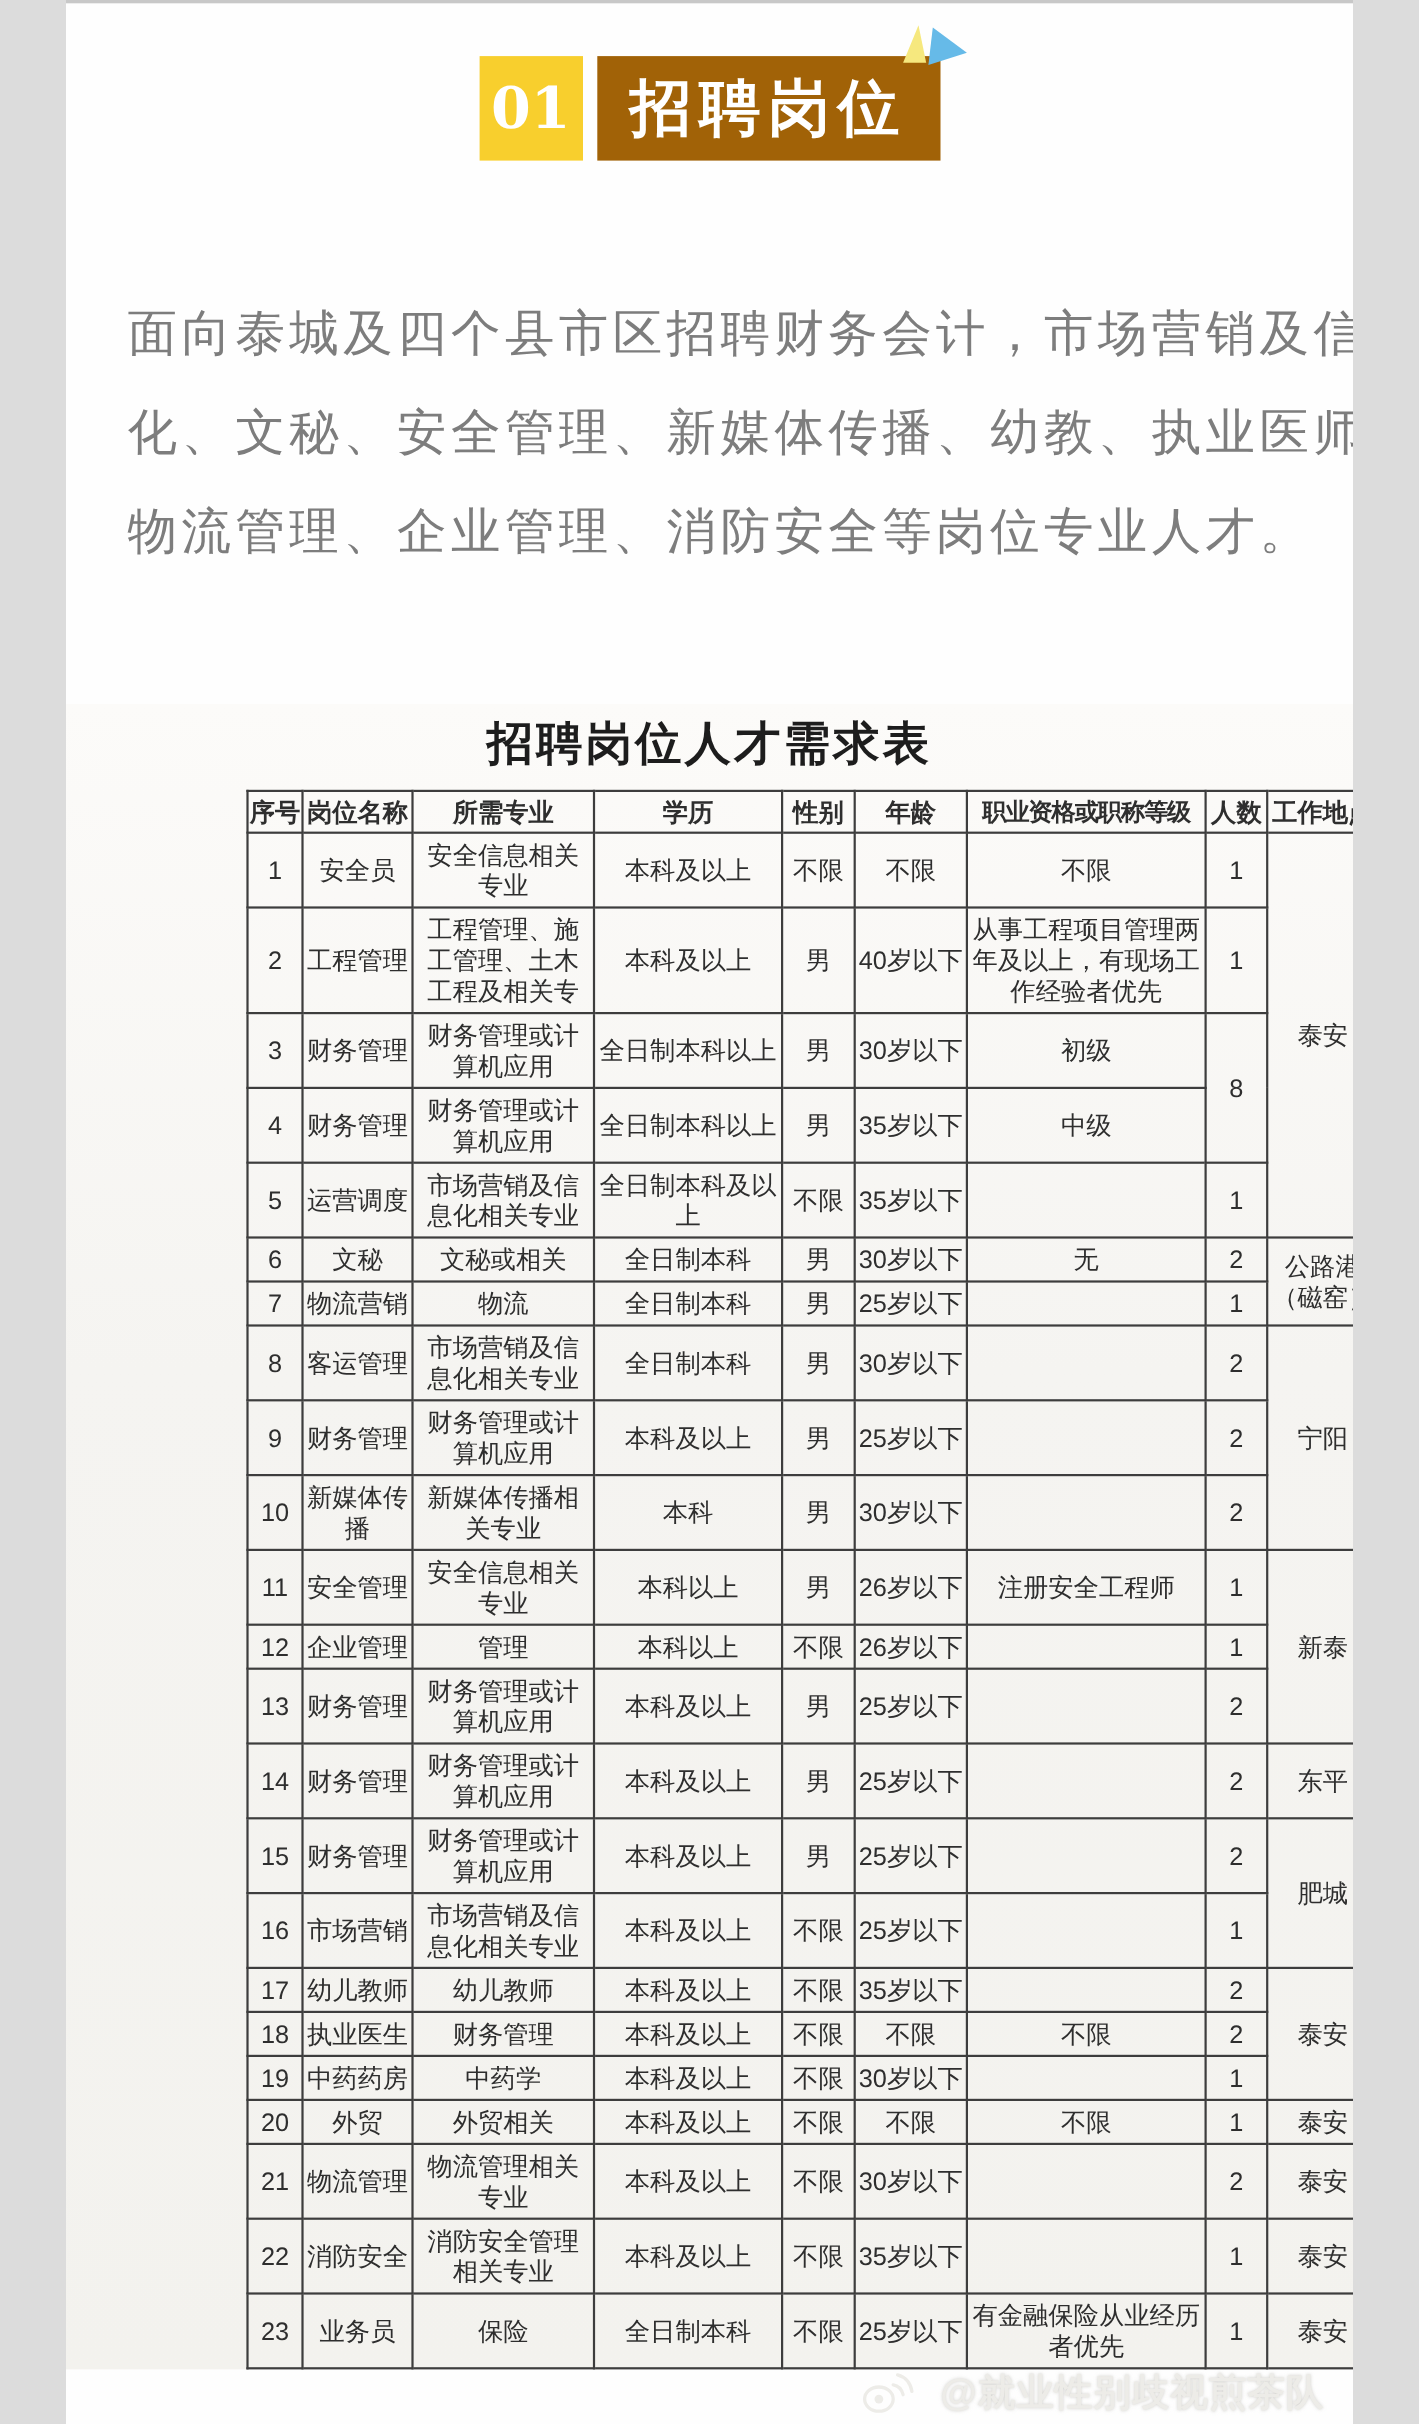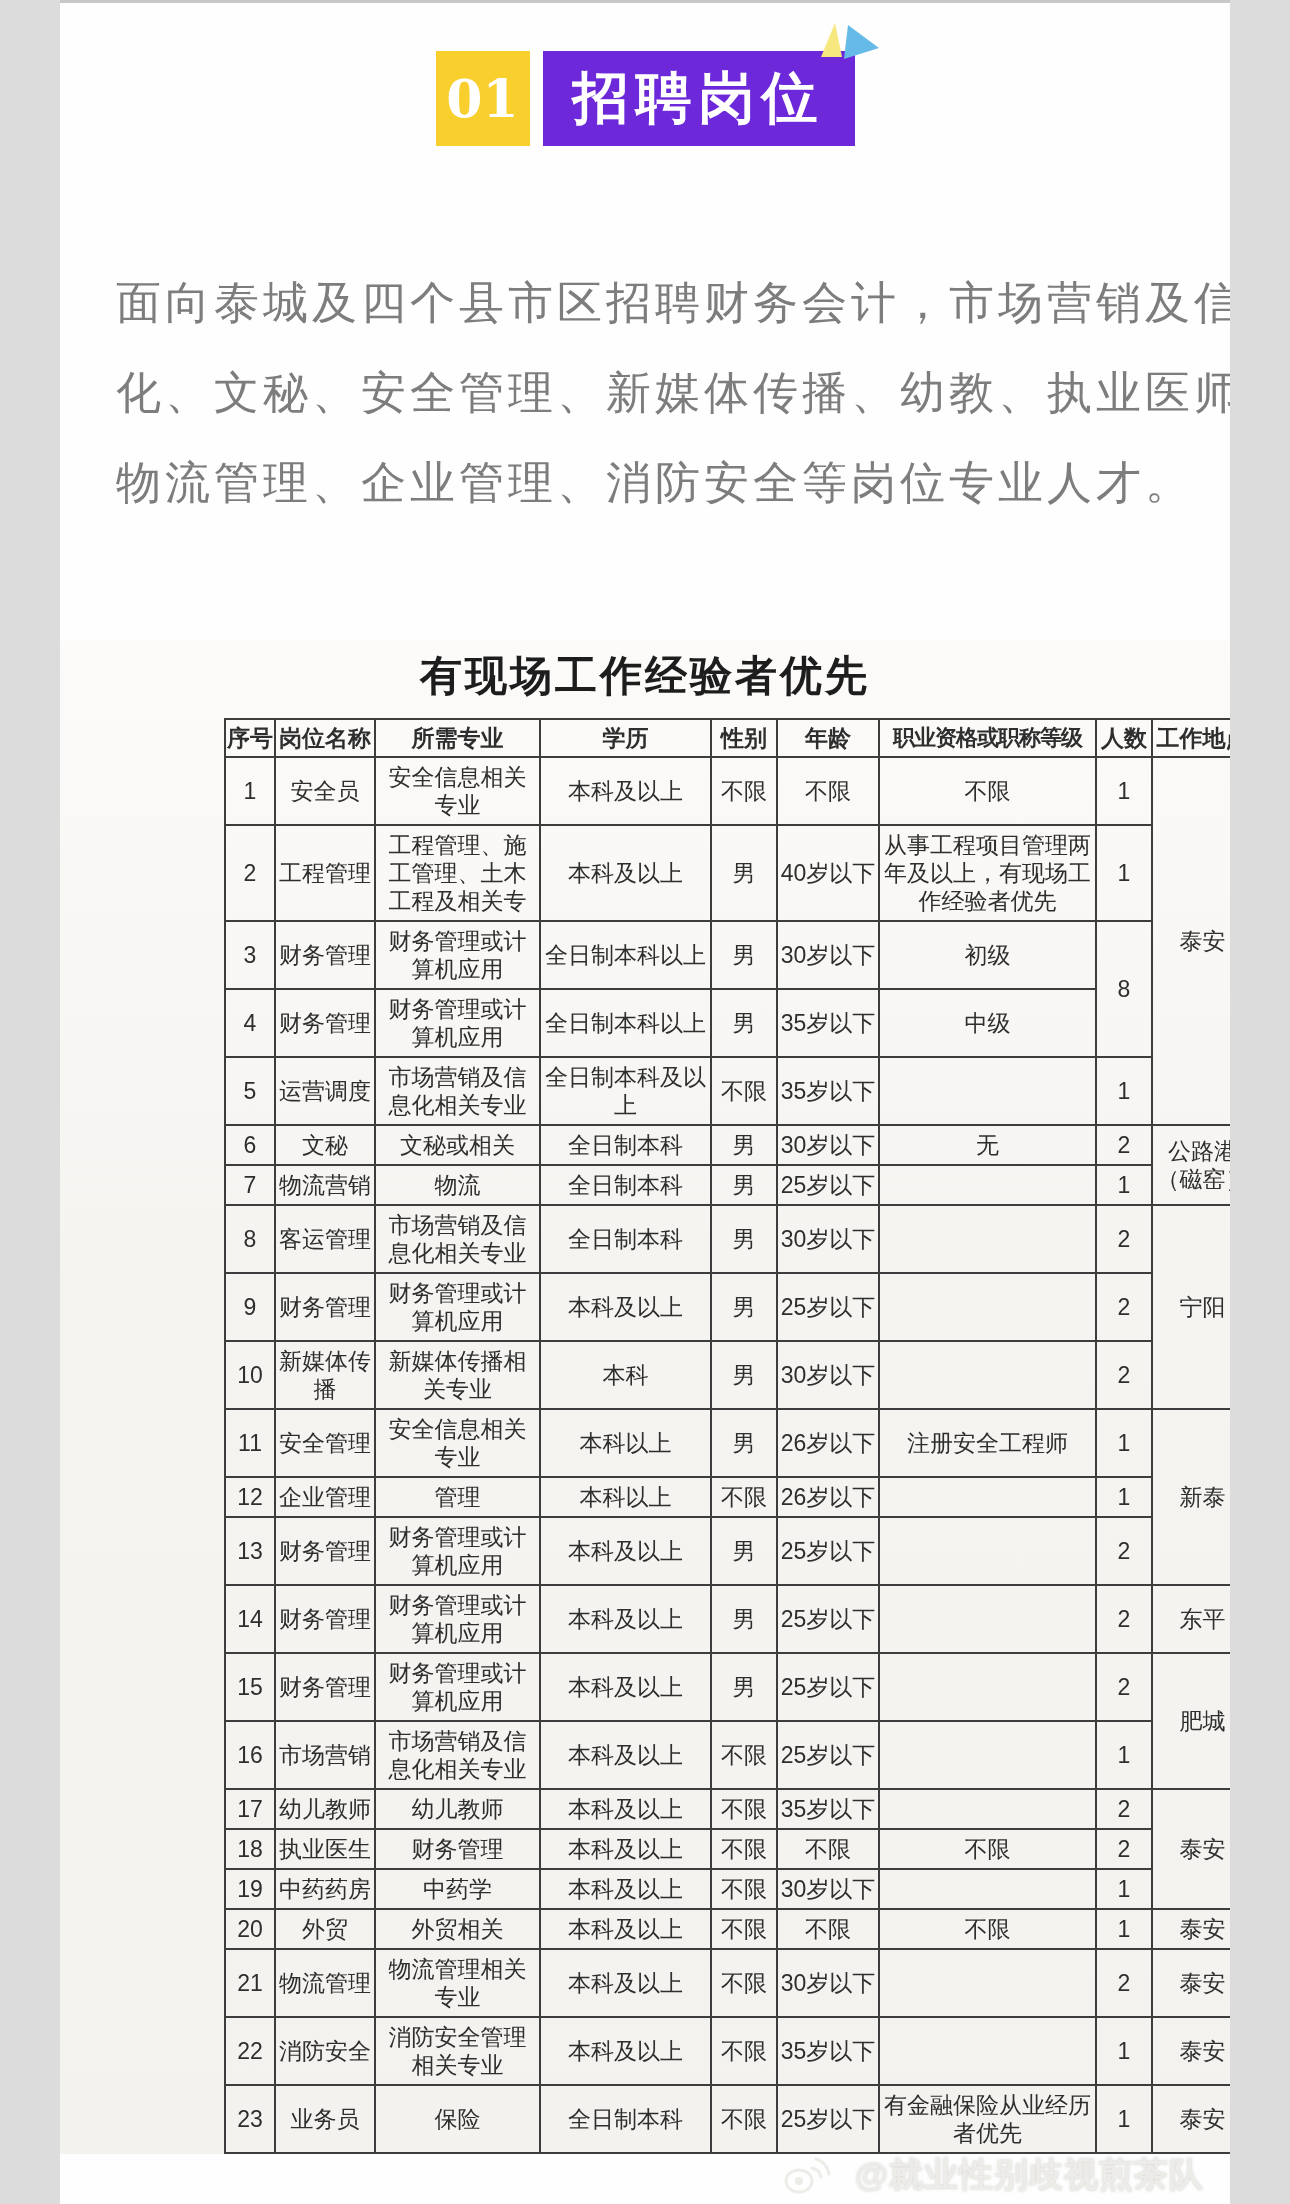--- a/index.html
+++ b/index.html
@@ -89,35 +89,35 @@
 </style>
 </head>
 <body>
 
 <div class="poster">
 
   <div class="badge-row">
     <div class="badge-num" style="background: rgb(248, 207, 45);">
       <span>01</span>
     </div>
-    <div class="badge-title" style="background: #6d28d9;">
+    <div class="badge-title" style="background: #a16207;">
       <span>招聘岗位</span>
       <svg class="corner-tris" width="66" height="40" viewBox="0 0 66 40">
         <polygon id="tri-yellow" points="6,36 20,2 27,36" fill="#F6E87E"></polygon>
         <polygon id="tri-blue" points="29,38 33,4 64,27" fill="#66BAE8"></polygon>
       </svg>
     </div>
   </div>
 
   <div class="intro">面向泰城及四个县市区招聘财务会计，市场营销及信息
 化、文秘、安全管理、新媒体传播、幼教、执业医师、
 物流管理、企业管理、消防安全等岗位专业人才。</div>
 
   <div class="table-section">
-    <div class="tbl-title">有现场工作经验者优先</div>
+    <div class="tbl-title">招聘岗位人才需求表</div>
     <table class="req">
       <colgroup id="cols">
           <col style="width: 50px;">
           <col style="width: 100px;">
           <col style="width: 165px;">
           <col style="width: 171px;">
           <col style="width: 66px;">
           <col style="width: 102px;">
           <col style="width: 217px;">
           <col style="width: 56px;">

